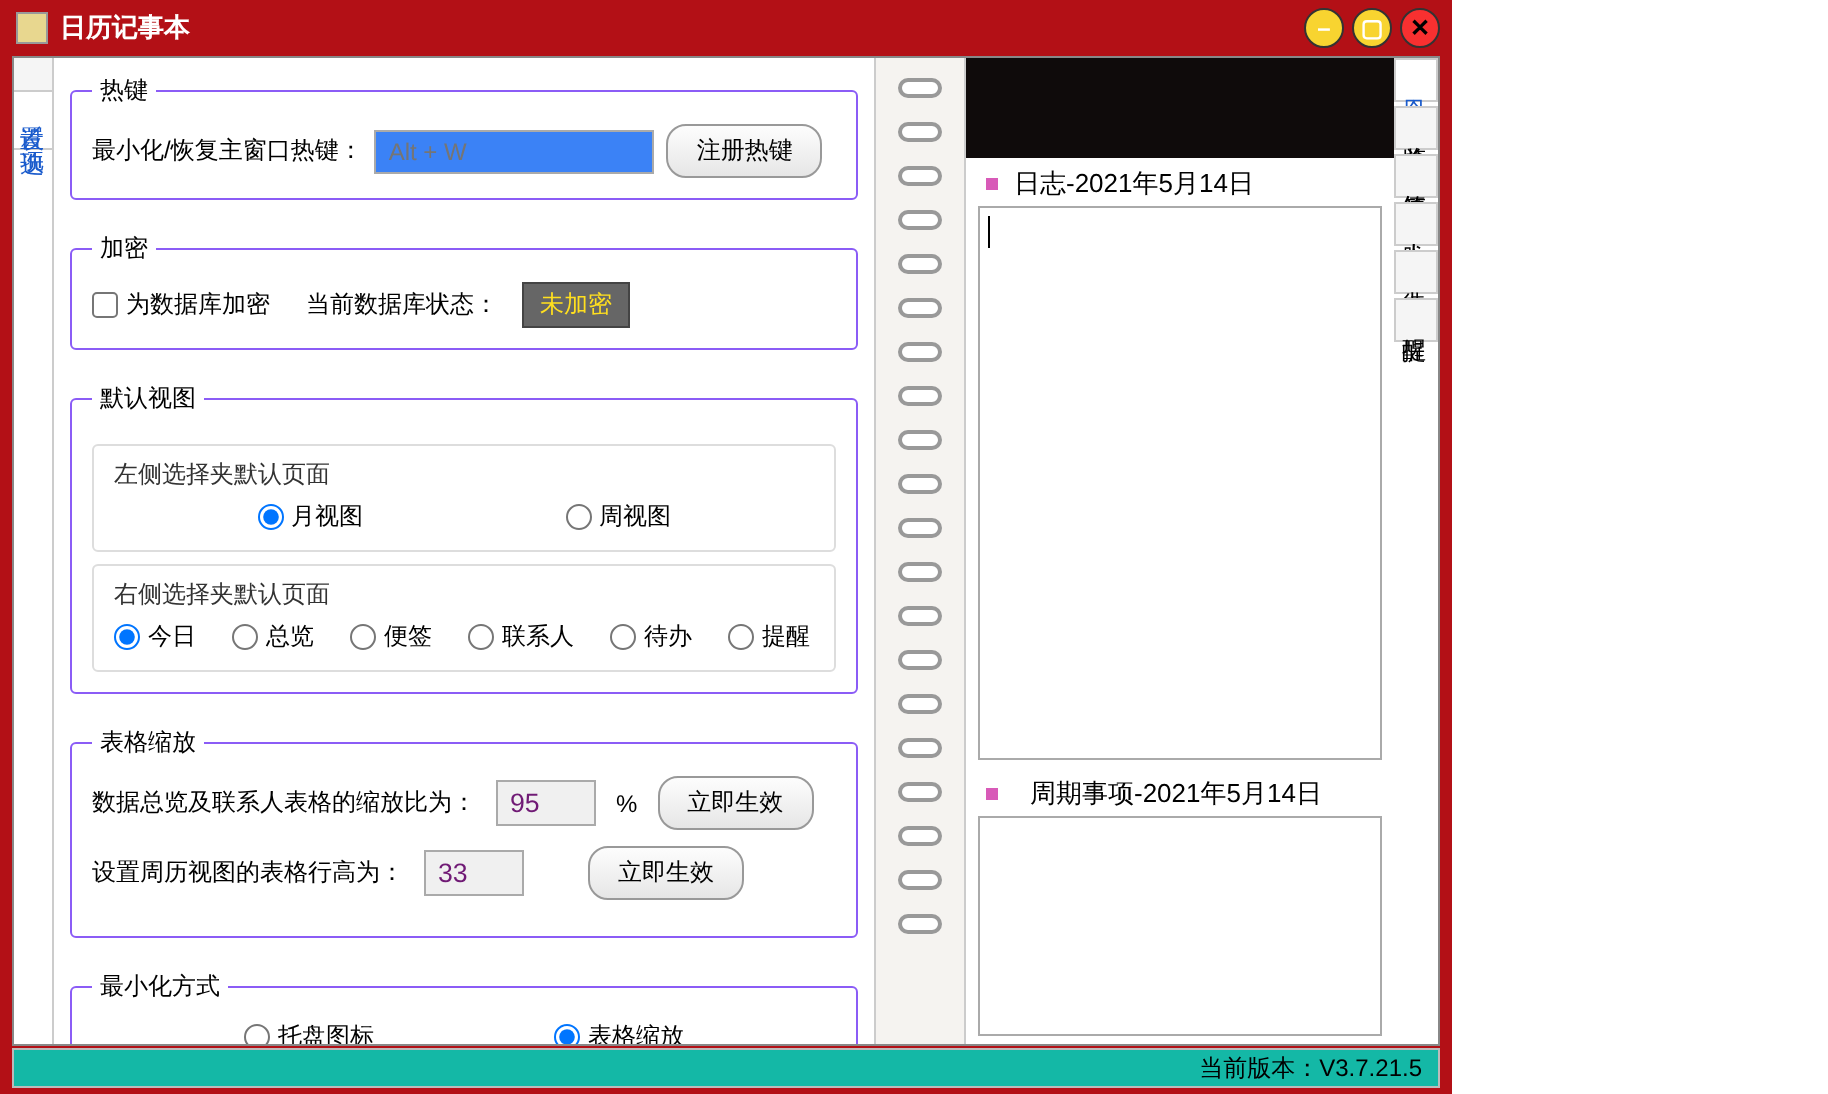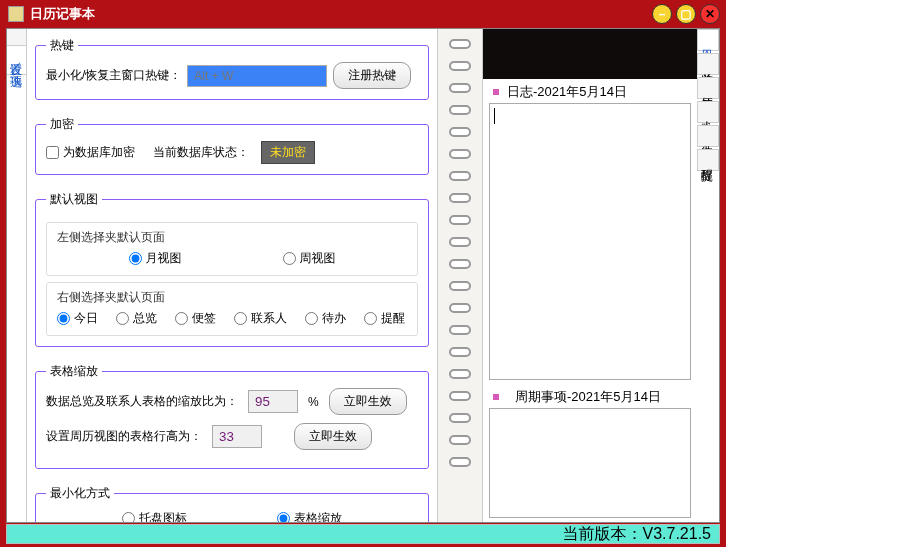--- a/index.html
+++ b/index.html
@@ -37,21 +37,21 @@
 .diary-title-row { display: flex; align-items: center; gap: 8px; padding: 2px 10px; }
 .handle { width: 6px; height: 6px; background: #d85ab8; }
 .diary-title { font-size: 13px; }
 .diary-body { flex: 1; border: 1px solid #aaa; background: #fff; margin: 0 6px; position: relative; }
 .cursor { position: absolute; left: 4px; top: 4px; width: 1px; height: 16px; background: #000; }
 .periodic-title-row { display: flex; align-items: center; gap: 16px; padding: 2px 10px; margin-top: 6px; }
 .periodic-body { height: 110px; border: 1px solid #aaa; background: #fff; margin: 0 6px 4px; }
 .right-tabs { width: 22px; display: flex; flex-direction: column; }
 .right-tab { writing-mode: vertical-rl; text-orientation: upright; padding: 10px 3px; border: 1px solid #ccc; margin-bottom: 2px; background: #f5f5f5; cursor: pointer; text-align: center; font-size: 12px; }
 .right-tab.active { background: #fff; color: #1a5bcc; }
-.statusbar { position: absolute; bottom: 3px; left: 6px; right: 6px; height: 20px; background: #5eead4; border: 1px solid #bbb; display: flex; align-items: center; justify-content: flex-end; padding: 0 8px; font-size: 16px; }
+.statusbar { position: absolute; bottom: 3px; left: 6px; right: 6px; height: 20px; background: #14b8a6; border: 1px solid #bbb; display: flex; align-items: center; justify-content: flex-end; padding: 0 8px; font-size: 12px; }
 .right-content { flex:1; display:flex; }
 .right-main { flex:1; display:flex; flex-direction:column; }
 </style>
 </head>
 <body>
 
 <div class="window">
   <div class="titlebar">
     <div class="app-icon"></div>
     <div class="title">日历记事本</div>

